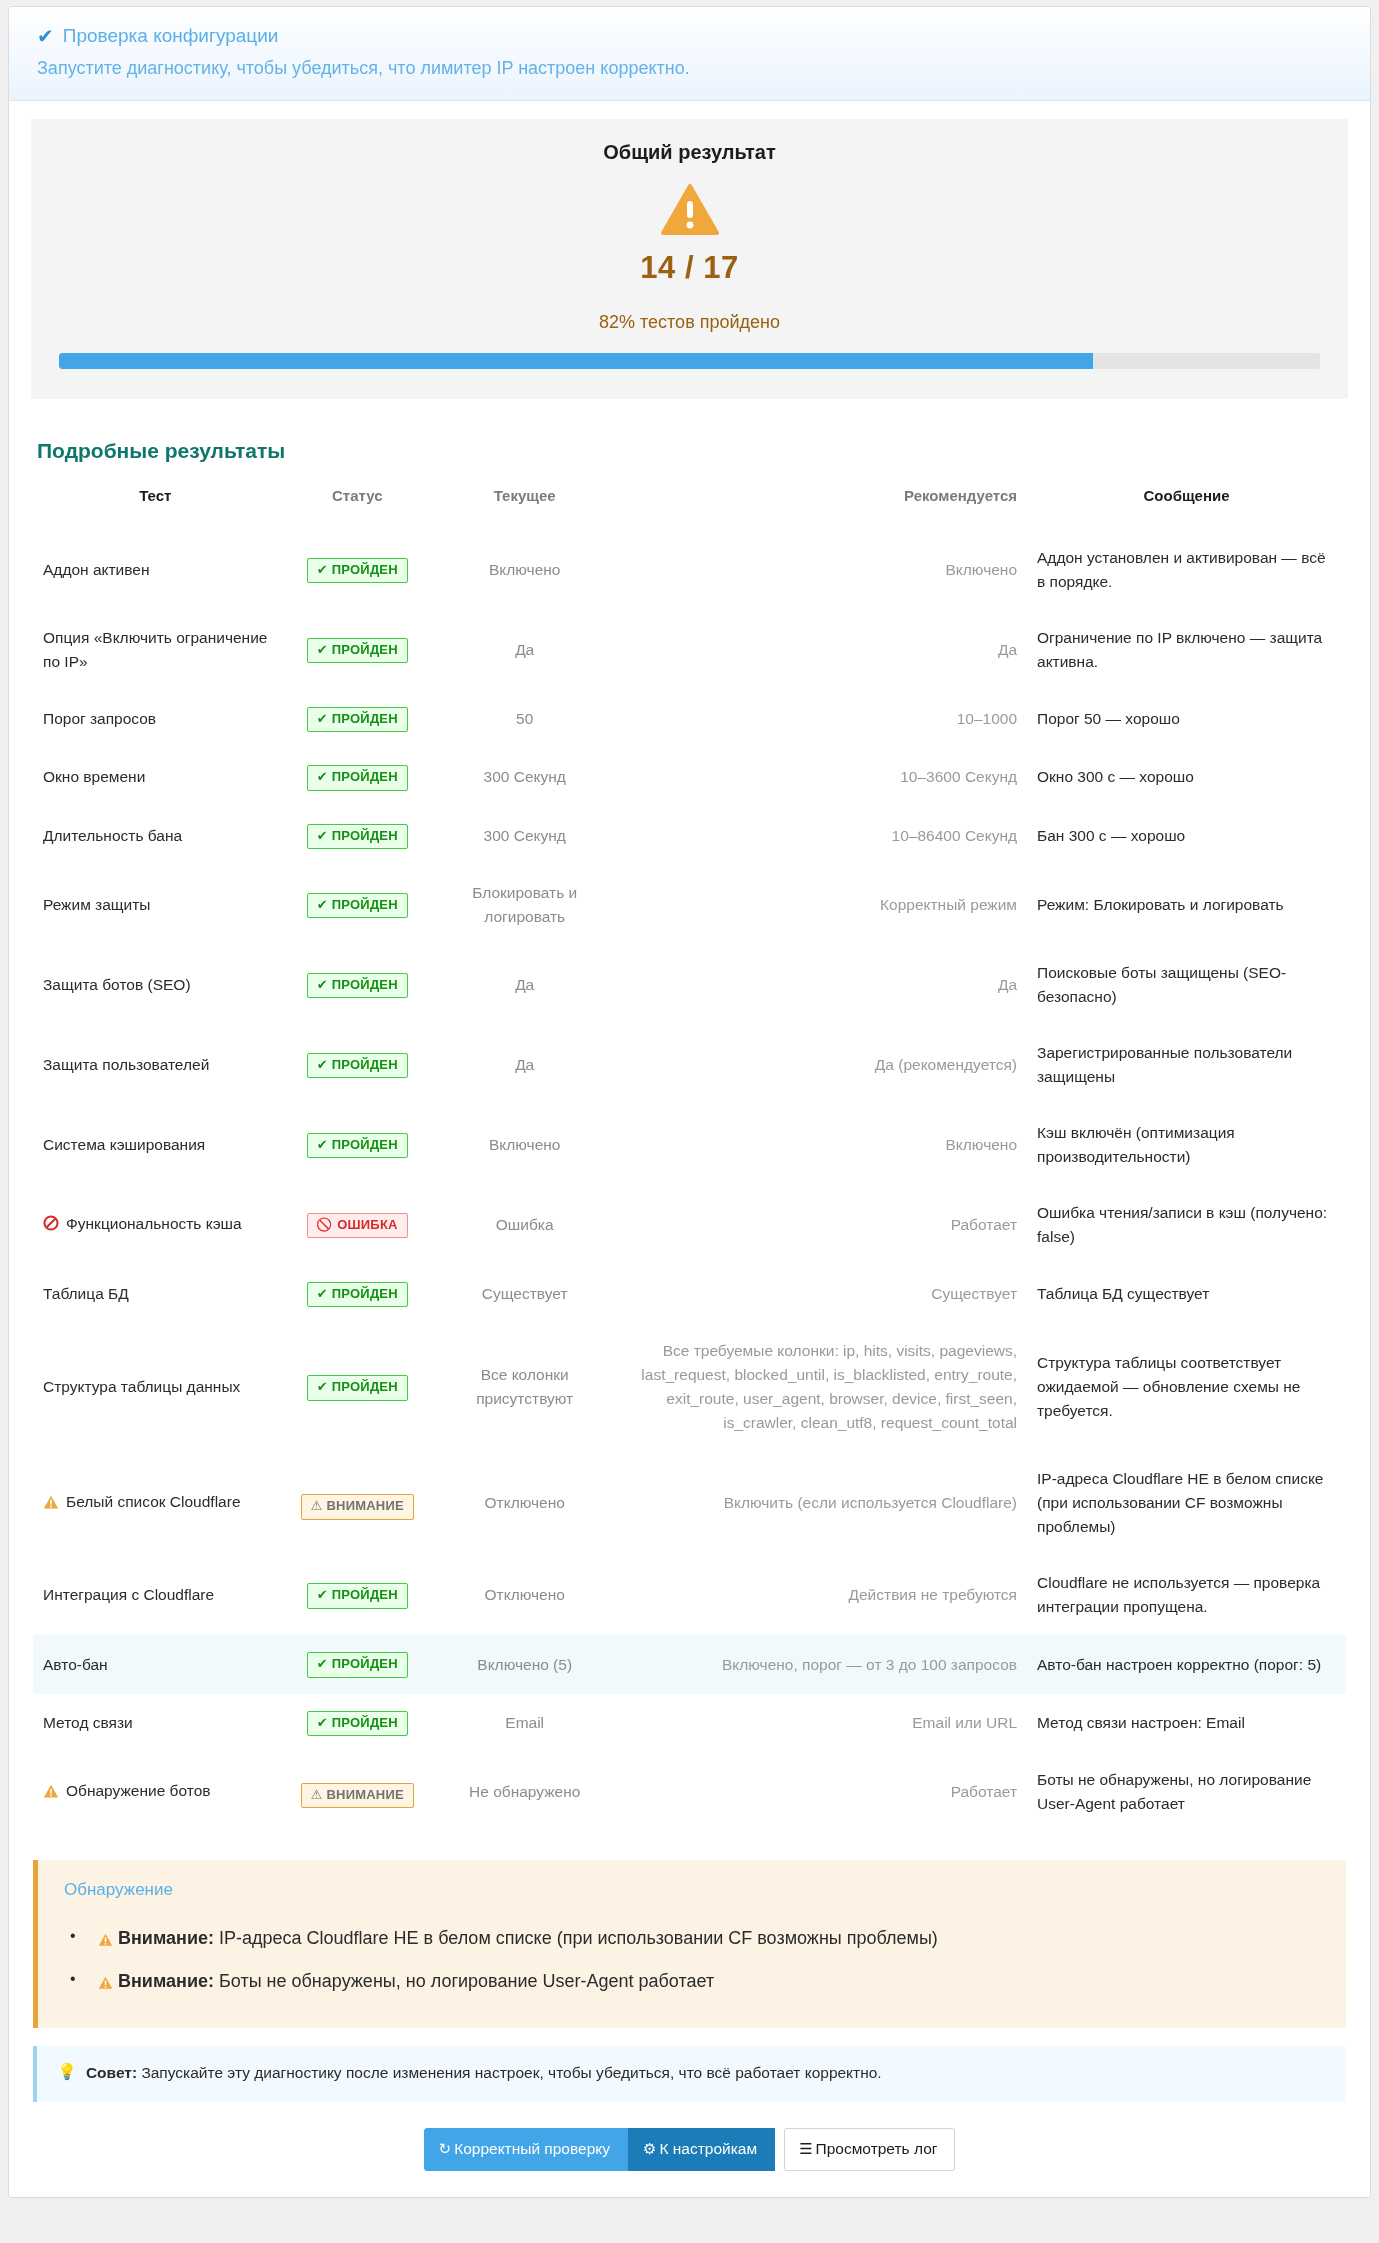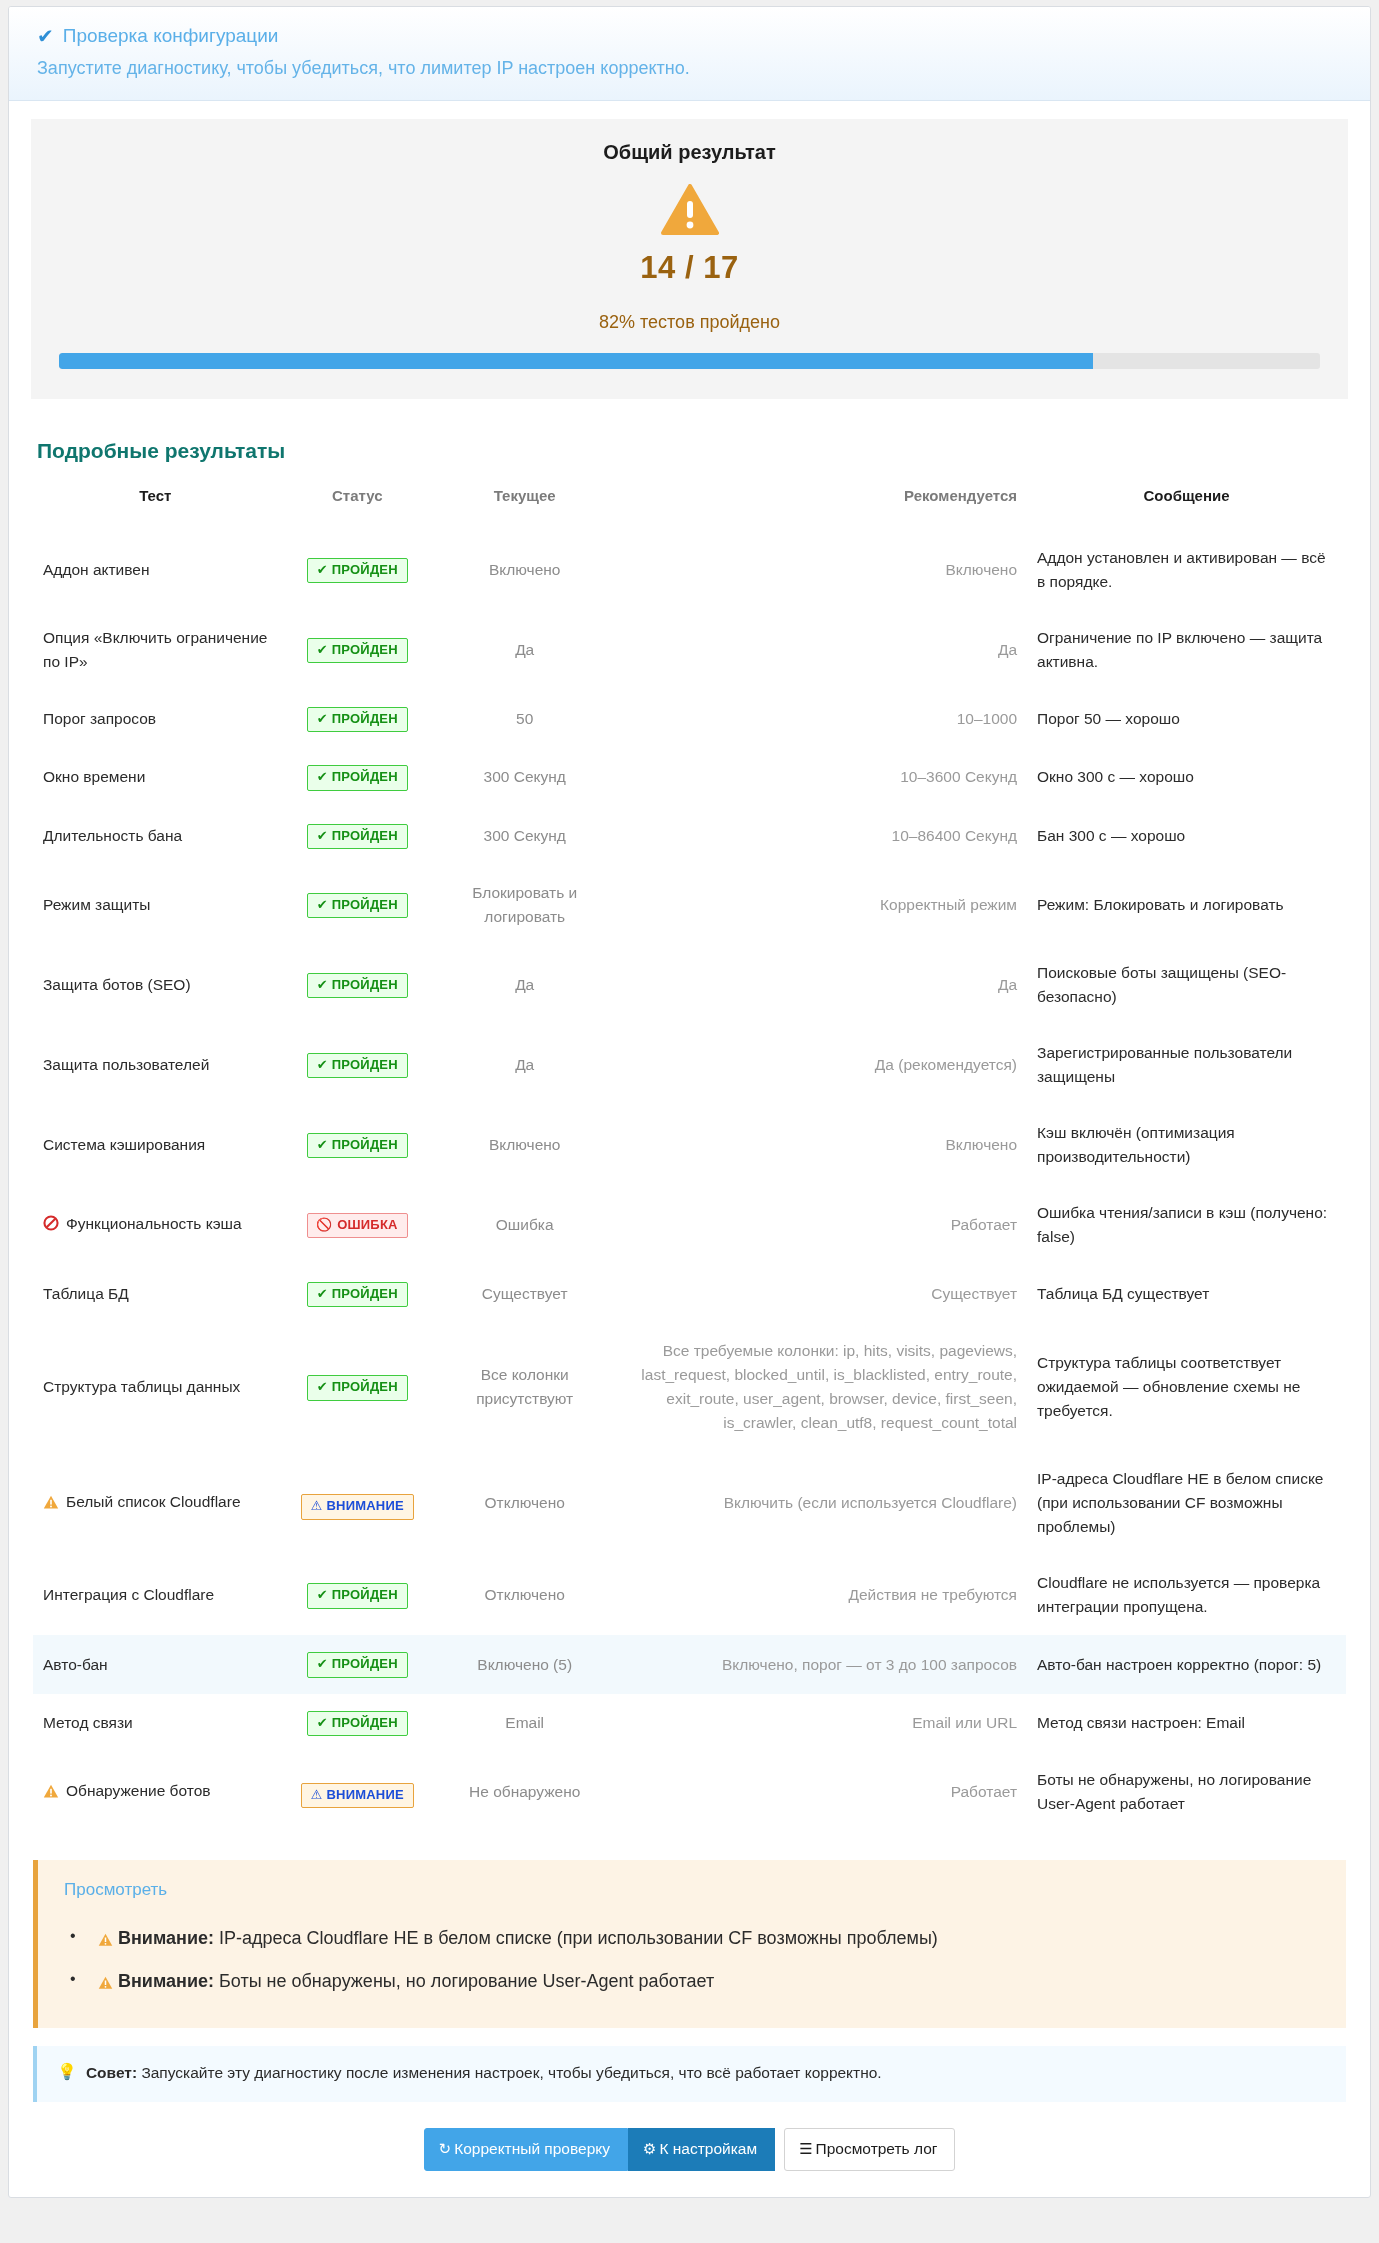--- a/index.html
+++ b/index.html
@@ -163,21 +163,21 @@
     color: #159015;
   }
   .badge-fail {
     background: #ffecec;
     border: 1px solid #ef8f8f;
     color: #d52b2b;
   }
   .badge-warn {
     background: #fff5e3;
     border: 1px solid #e8a33d;
-    color: #1d4ed8;
+    color: #737373;
     margin-top: 7px;
   }
   .badge .g { margin-right: 4px; }
 
   
   .recs {
     margin: 22px 24px 0 24px;
     background: #fdf3e5;
     border-left: 5px solid #e8a33d;
     padding: 20px 26px 24px 26px;
@@ -425,21 +425,21 @@
               <td class="c-status"><span class="badge badge-warn"><span class="g">⚠</span><span>ВНИМАНИЕ</span></span></td>
               <td class="c-cur">Не обнаружено</td>
               <td class="c-rec">Работает</td>
               <td class="c-msg">Боты не обнаружены, но логирование User-Agent работает</td>
             </tr>
           </tbody>
       </table>
     </div>
 
     <div class="recs">
-      <h3>Просмотреть</h3>
+      <h3>Обнаружение</h3>
       <ul id="recs-list">
           <li><span class="li-icon"><svg viewBox="0 0 20 18" width="15" height="13.5">
                 <path d="M10 1 L19 17 L1 17 Z" fill="#f0a83c"></path>
                 <rect x="9" y="6" width="2" height="6" fill="#fff"></rect>
                 <circle cx="10" cy="14.4" r="1.2" fill="#fff"></circle>
               </svg></span><b class="li-strong">Внимание:</b> <span>IP-адреса Cloudflare НЕ в белом списке (при использовании CF возможны проблемы)</span></li>
           <li><span class="li-icon"><svg viewBox="0 0 20 18" width="15" height="13.5">
                 <path d="M10 1 L19 17 L1 17 Z" fill="#f0a83c"></path>
                 <rect x="9" y="6" width="2" height="6" fill="#fff"></rect>
                 <circle cx="10" cy="14.4" r="1.2" fill="#fff"></circle>

